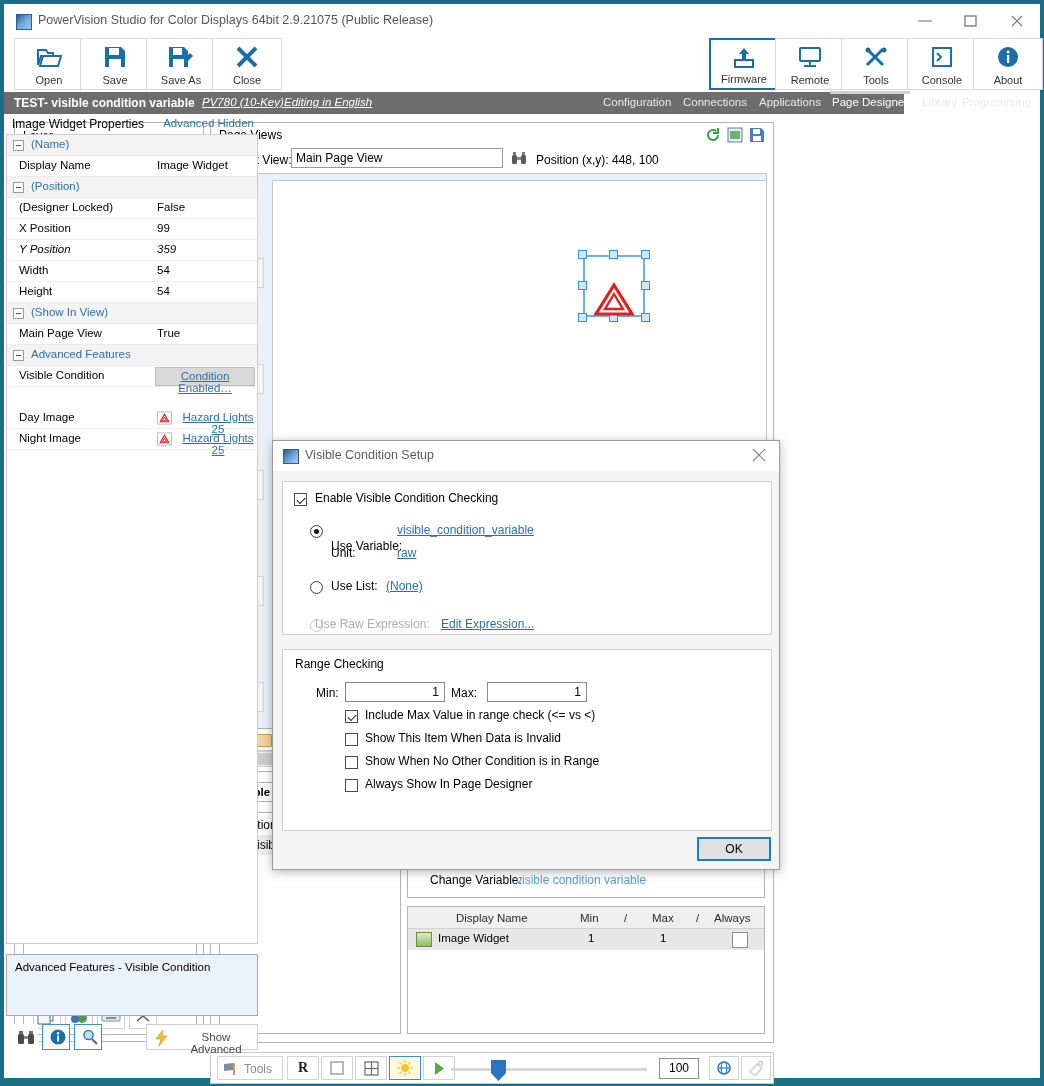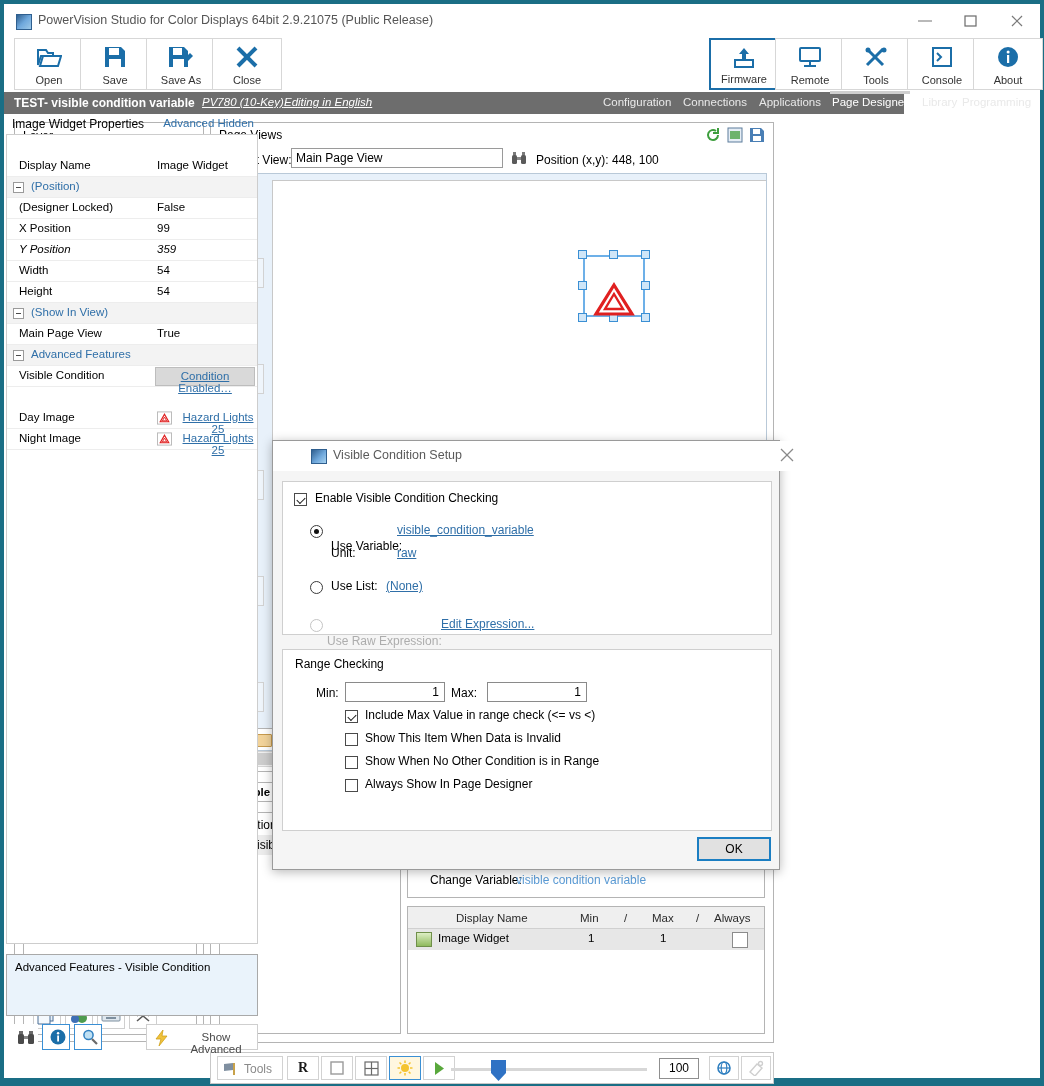--- a/index.html
+++ b/index.html
@@ -169,21 +169,21 @@
   #rp-bottom{position:absolute;left:2px;top:910px;width:252px;height:30px;}
   .rb{position:absolute;top:0;width:28px;height:26px;border:1px solid #cfcfcf;background:#fff;box-sizing:border-box;cursor:default;}
   .rb.sel{border:1px solid #3a8fd4;}
   .show-adv{position:absolute;right:0;top:0;width:112px;height:26px;border:1px solid #cfcfcf;background:#fff;
      box-sizing:border-box;cursor:default;}
   .show-adv .t{position:absolute;left:28px;top:6px;font-size:11.5px;color:#4a4a4a;}
 
   
   #dialog{position:absolute;left:268px;top:326px;width:508px;height:430px;background:#fff;
      border:1px solid #9a9a9a;box-shadow:0 2px 10px rgba(0,0,0,.28);box-sizing:border-box;z-index:50;}
-  .dlg-bar{position:absolute;left:0;top:0;width:100%;height:30px;background:#fff;margin-left:28px;}
+  .dlg-bar{position:absolute;left:0;top:0;width:100%;height:30px;background:#fff;}
   .dlg-ico{position:absolute;left:10px;top:8px;width:14px;height:13px;
      background:linear-gradient(135deg,#2f5f8f 0%,#6fa8dc 55%,#a8d2ef 100%);border:1px solid #2f5f8f;}
   .dlg-title{position:absolute;left:32px;top:7px;font-size:12.5px;color:#5a5a5a;}
   .dlg-close{position:absolute;right:2px;top:0;width:36px;height:28px;cursor:default;}
   .dlg-body{position:absolute;left:0;top:30px;width:100%;bottom:0;background:#f5f5f5;}
 
   .gbox{position:absolute;border:1px solid #cfcfcf;background:#fff;box-sizing:border-box;}
   #gb1{left:9px;top:10px;width:490px;height:154px;}
   #gb2{left:9px;top:178px;width:490px;height:182px;}
   .gb-legend{position:absolute;left:10px;top:7px;font-size:12px;background:#fff;padding:0 2px;}
@@ -619,20 +619,24 @@
       </div>
     </div>
 
     <div id="right-panel">
       <div class="rp-head">
         <div class="rp-title">Image Widget Properties</div>
         <div class="rp-adv">Advanced Hidden</div>
       </div>
 
       <div id="prop-grid">
+        <div class="prow cat" style="top:0;">
+          <div class="pexp"></div>
+          <div class="pcat-lbl">(Name)</div>
+        </div>
         <div class="prow" style="top:21px;">
           <div class="pkey">Display Name</div>
           <div class="pval">Image Widget</div>
         </div>
         <div class="prow cat" style="top:42px;">
           <div class="pexp"></div>
           <div class="pcat-lbl">(Position)</div>
         </div>
         <div class="prow" style="top:63px;">
           <div class="pkey">(Designer Locked)</div>
@@ -749,21 +753,21 @@
           <div class="dlink" style="left:114px;top:41px;">visible_condition_variable</div>
 
           <div class="dlbl" style="left:48px;top:64px;">Unit:</div>
           <div class="dlink" style="left:114px;top:64px;">raw</div>
 
           <div class="rad" style="left:27px;top:99px;"></div>
           <div class="dlbl" style="left:48px;top:97px;">Use List:</div>
           <div class="dlink" style="left:103px;top:97px;">(None)</div>
 
           <div class="rad dis" style="left:27px;top:137px;"></div>
-          <div class="dlbl dis" style="left:44px;top:135px;margin-top:17px;">Use Raw Expression:</div>
+          <div class="dlbl dis" style="left:32px;top:135px;">Use Raw Expression:</div>
           <div class="dlink" style="left:158px;top:135px;">Edit Expression...</div>
         </div>
 
         <div class="gbox" id="gb2">
           <div class="gb-legend">Range Checking</div>
 
           <div class="dlbl" style="left:33px;top:36px;">Min:</div>
           <input class="dinput" style="left: 62px; top: 32px; width: 100px;" value="1">
           <div class="dlbl" style="left:168px;top:36px;">Max:</div>
           <input class="dinput" style="left: 204px; top: 32px; width: 100px;" value="1">

